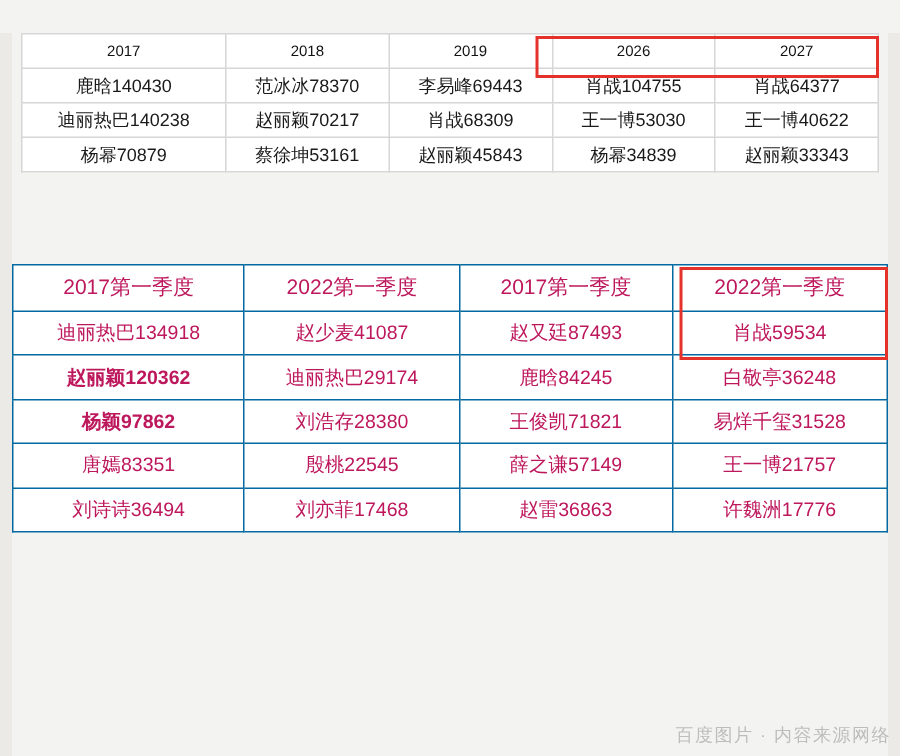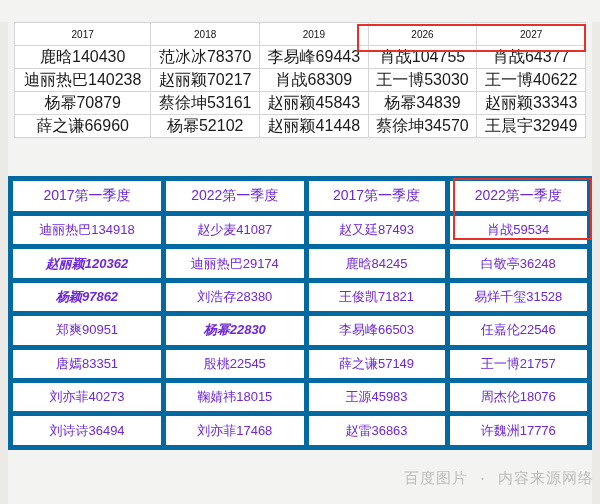--- a/index.html
+++ b/index.html
@@ -18,73 +18,72 @@
   
   .top-wrap{
     position:absolute;
     left:14px;top:22px;width:572px;
   }
   table{border-collapse:collapse;}
   .top-tbl{width:572px;background:#ffffff;}
   .top-tbl td{
     border:1px solid #d6d6d6;
     text-align:center;
-    font-size:16px;
+    font-size:12px;
     color:#1a1a1a;
     height:22px;
     padding:0 2px;
     white-space:nowrap;
     background:#ffffff;
   }
   .top-tbl tr.head td{
     font-size:10px;
     height:22px;
     color:#111;
     margin-left:40px;
   }
   
   .bot-wrap{
     position:absolute;
     left:8px;top:176px;width:584px;
   }
   .bot-tbl{width:584px;background:#ffffff;}
   .bot-tbl td{
-    border:5px solid #0369a1;
+    border:1px solid #0369a1;
     text-align:center;
     font-size:13px;
-    color:#6d28d9;
+    color:#be185d;
     height:28.4px;
     padding:0 2px;
     white-space:nowrap;
     background:#ffffff;
   }
   .bot-tbl tr.head td{
     font-size:14px;
     font-weight:normal;
     height:30px;
   }
   .red{color:#d81e06;}
-  .bold{font-weight:bold;font-style:italic;}
+  .bold{font-weight:bold;}
   
   .hl{
     position:absolute;
     border:2px solid #e4322b;
     pointer-events:none;
     box-sizing:border-box;
   }
   #hl-top{left:357px;top:24px;width:229px;height:28px;}
   #hl-bot{left:453px;top:178px;width:139px;height:62px;}
   
   .wm{
     position:absolute;
-    right:6px;bottom:16px;
-    font-size:15px;
+    right:6px;bottom:5px;
+    font-size:12px;
     color:#bdbdbd;
     letter-spacing:1px;
-    font-family:Liberation Mono, monospace;
   }
   .edge-l{position:absolute;left:0;top:0;width:8px;height:504px;background:#eceae7;}
   .edge-r{position:absolute;right:0;top:0;width:8px;height:504px;background:#eceae7;}
   .edge-t{position:absolute;left:0;top:0;width:600px;height:22px;background:#f3f3f1;}
 </style>
 </head>
 <body>
 
 <div class="page">
   <div class="edge-l"></div>
@@ -115,27 +114,20 @@
             <td>王一博53030</td>
             <td>王一博40622</td>
           </tr>
           <tr>
             <td>杨幂70879</td>
             <td>蔡徐坤53161</td>
             <td>赵丽颖45843</td>
             <td>杨幂34839</td>
             <td>赵丽颖33343</td>
           </tr>
-          <tr>
-            <td>薛之谦66960</td>
-            <td>杨幂52102</td>
-            <td>赵丽颖41448</td>
-            <td>蔡徐坤34570</td>
-            <td>王晨宇32949</td>
-          </tr>
         </tbody>
     </table>
   </div>
 
   <div class="bot-wrap">
     <table class="bot-tbl" id="bot-table">
       <tbody id="bot-body">
           <tr class="head">
             <td>2017第一季度</td>
             <td>2022第一季度</td>
@@ -154,36 +146,24 @@
             <td>鹿晗84245</td>
             <td>白敬亭36248</td>
           </tr>
           <tr>
             <td class="red bold">杨颖97862</td>
             <td>刘浩存28380</td>
             <td>王俊凯71821</td>
             <td class="red">易烊千玺31528</td>
           </tr>
           <tr>
-            <td>郑爽90951</td>
-            <td class="red bold">杨幂22830</td>
-            <td>李易峰66503</td>
-            <td>任嘉伦22546</td>
-          </tr>
-          <tr>
             <td>唐嫣83351</td>
             <td>殷桃22545</td>
             <td>薛之谦57149</td>
             <td>王一博21757</td>
-          </tr>
-          <tr>
-            <td class="red">刘亦菲40273</td>
-            <td>鞠婧祎18015</td>
-            <td>王源45983</td>
-            <td>周杰伦18076</td>
           </tr>
           <tr>
             <td>刘诗诗36494</td>
             <td class="red">刘亦菲17468</td>
             <td>赵雷36863</td>
             <td>许魏洲17776</td>
           </tr>
         </tbody>
     </table>
   </div>

